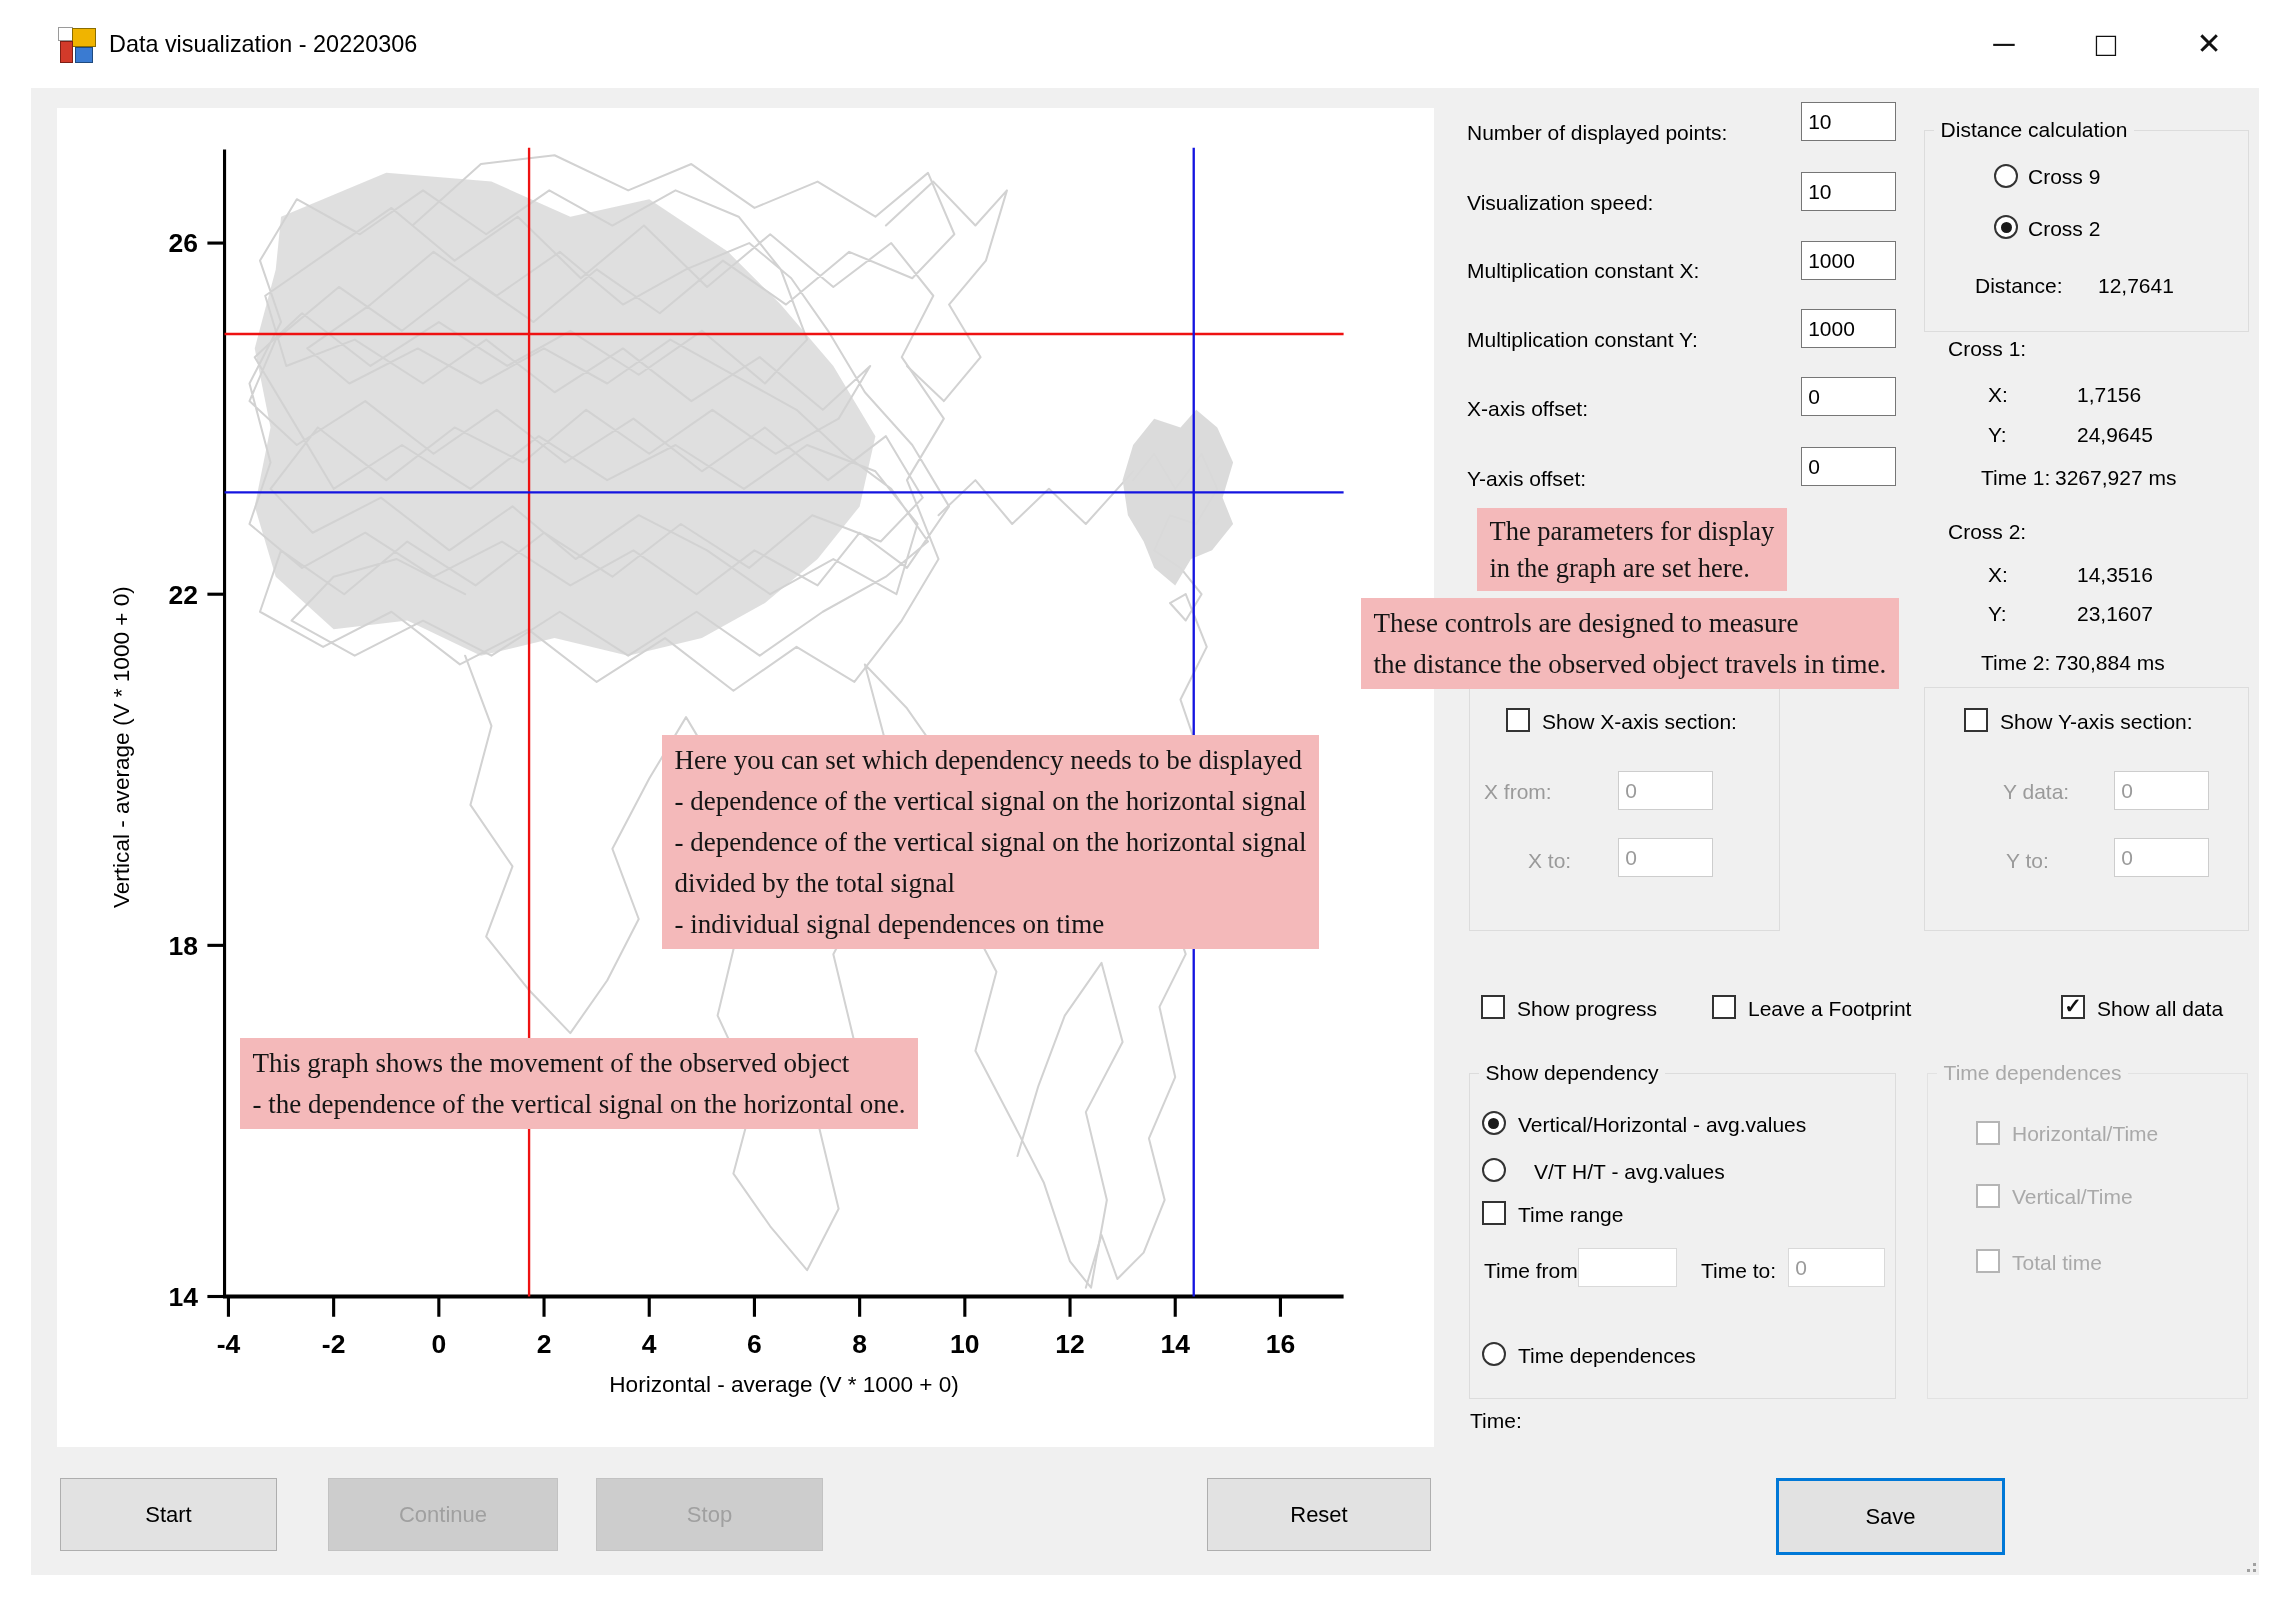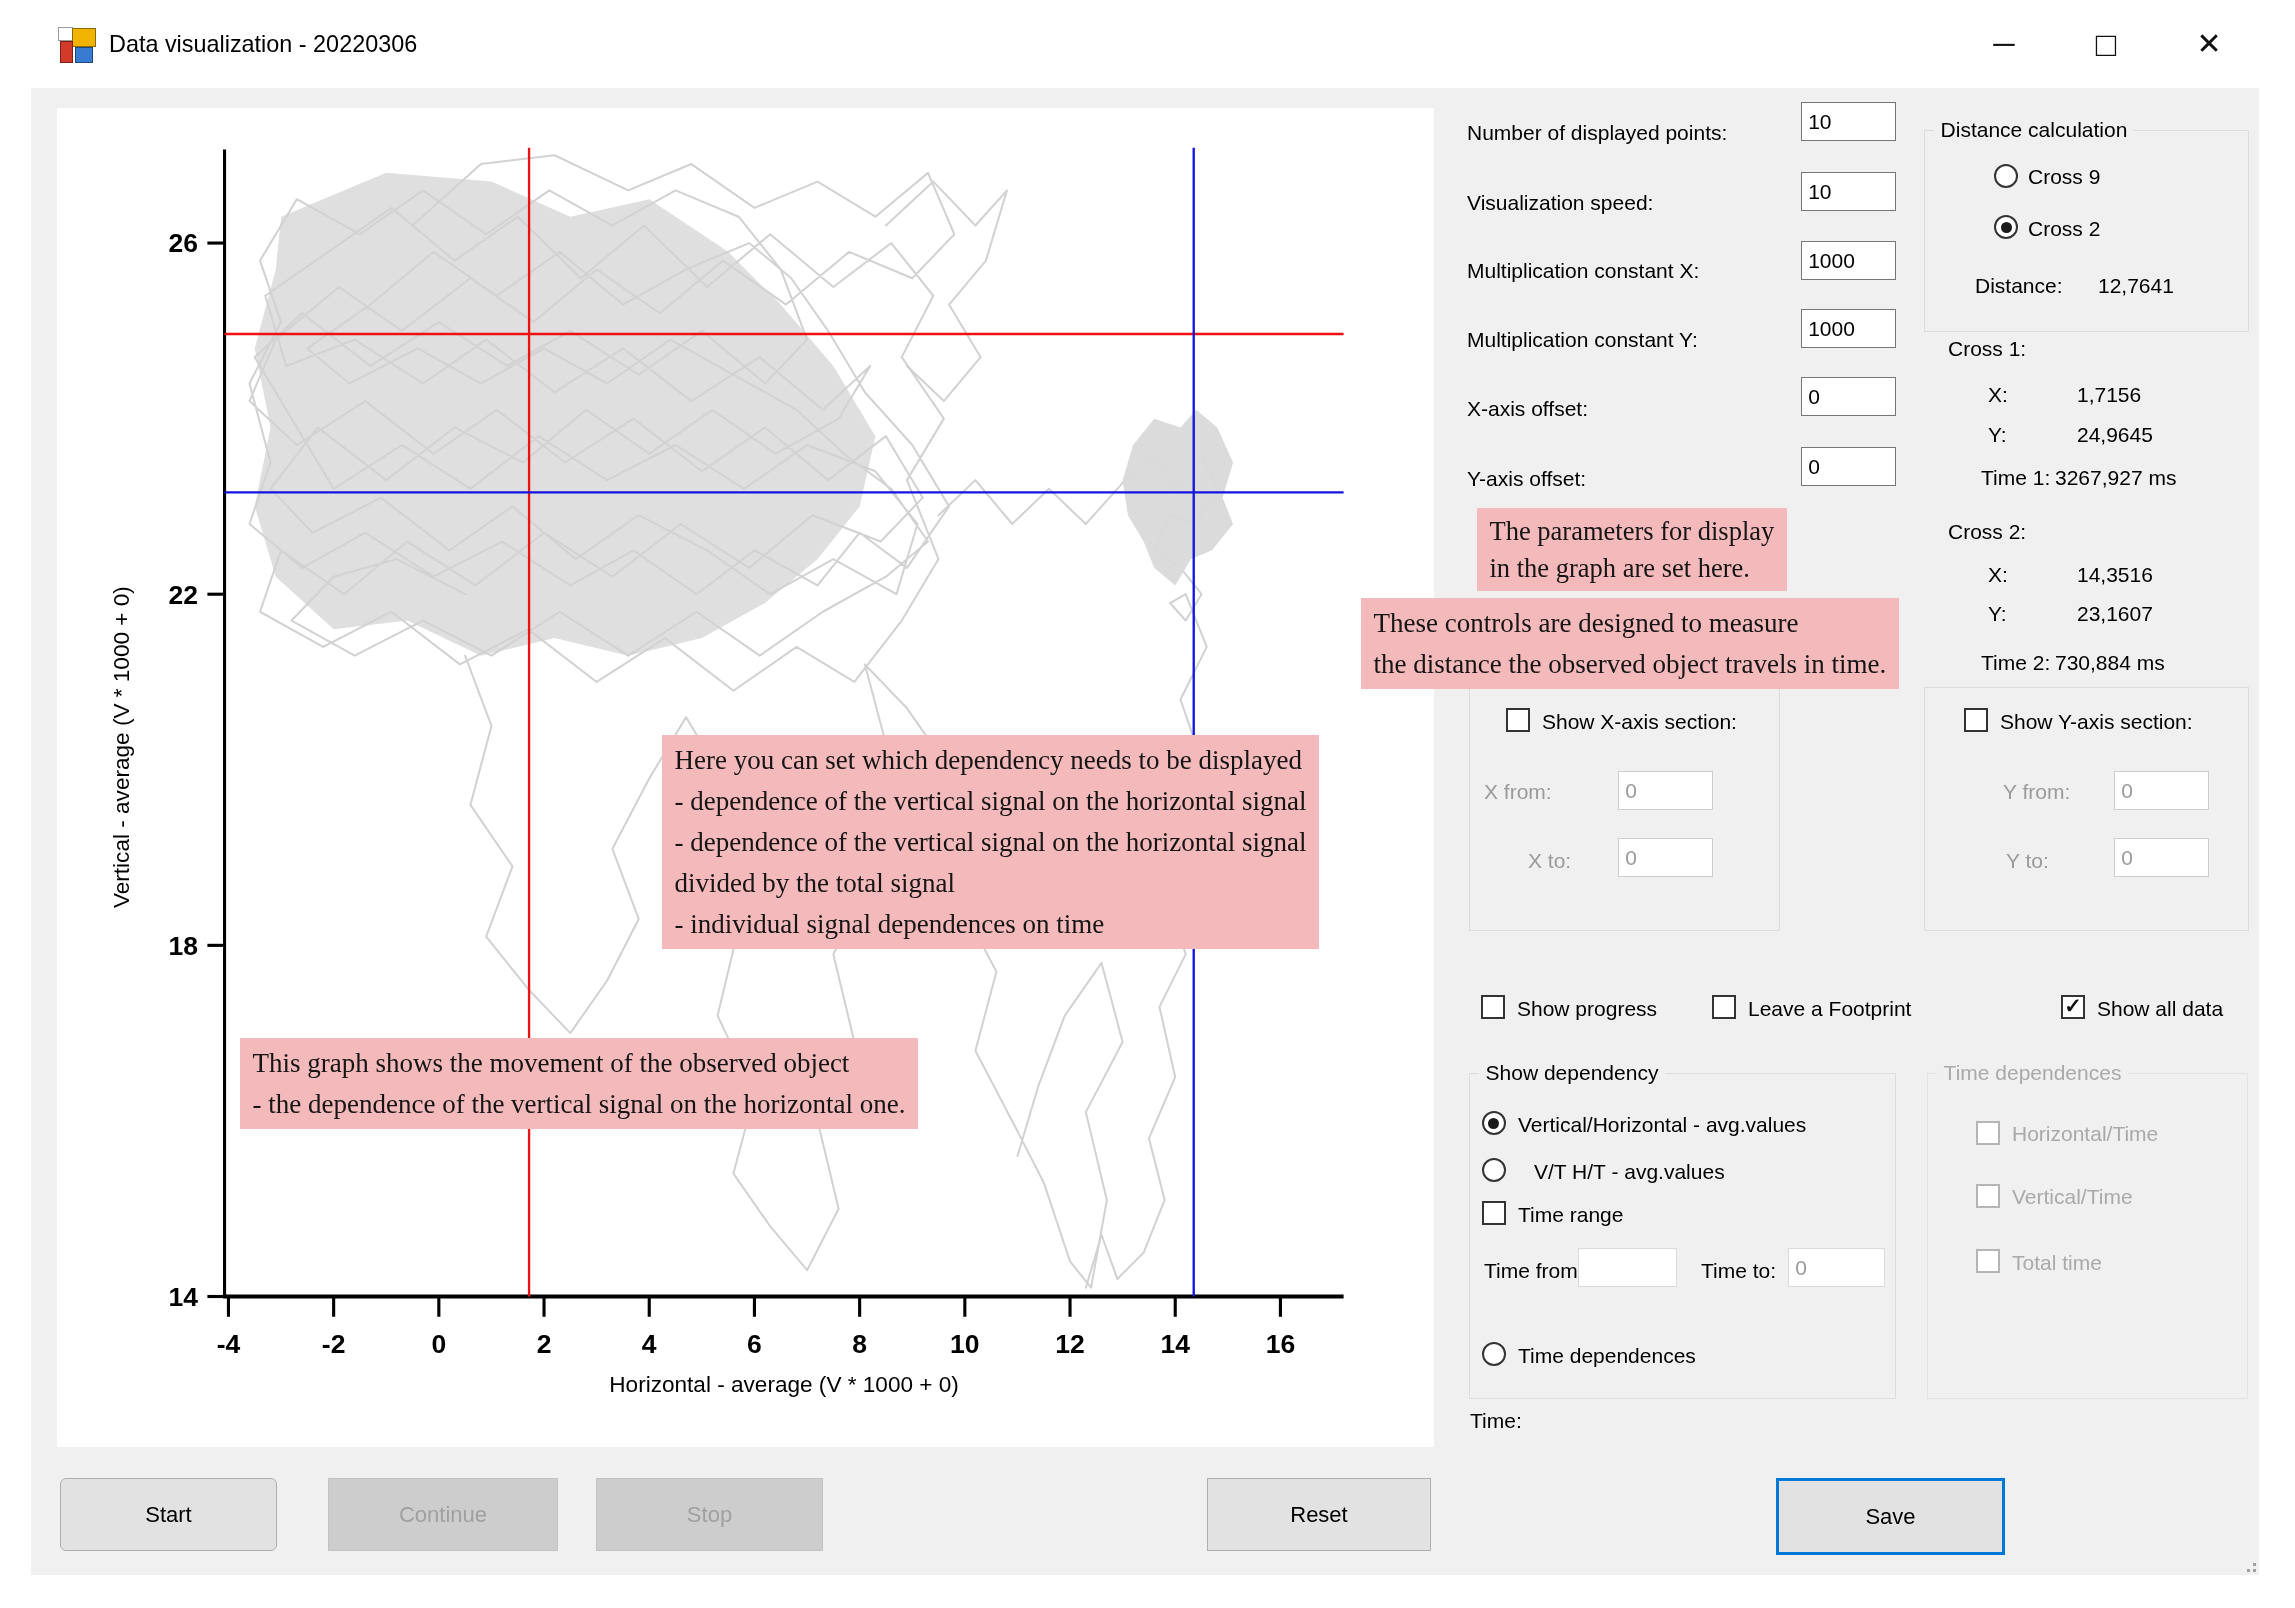--- a/index.html
+++ b/index.html
@@ -154,21 +154,21 @@
       <span class="lbl" style="left:72px;top:22px;">Show X-axis section:</span>
       <span class="lbl gray" style="left:14px;top:92px;">X from:</span>
       <span class="tb dis" style="left:148px;top:83px;">0</span>
       <span class="lbl gray" style="left:14px;top:161px;margin-left:44px;">X to:</span>
       <span class="tb dis" style="left:148px;top:150px;">0</span>
     </div>
 
     <div class="grp" style="left:1893px;top:599px;width:323px;height:242px;">
       <span class="cbx" style="left:39px;top:20px;"></span>
       <span class="lbl" style="left:75px;top:22px;">Show Y-axis section:</span>
-      <span class="lbl gray" style="left:78px;top:92px;">Y from:</span>
+      <span class="lbl gray" style="left:78px;top:92px;">Y data:</span>
       <span class="tb dis" style="left:189px;top:83px;">0</span>
       <span class="lbl gray" style="left:81px;top:161px;">Y to:</span>
       <span class="tb dis" style="left:189px;top:150px;">0</span>
     </div>
 
     <span class="cbx" style="left:1450px;top:907px;"></span>
     <span class="lbl" style="left:1486px;top:909px;">Show progress</span>
     <span class="cbx" style="left:1681px;top:907px;"></span>
     <span class="lbl" style="left:1717px;top:909px;">Leave a Footprint</span>
     <span class="cbx" style="left:2030px;top:907px;">
@@ -199,21 +199,21 @@
       <span class="cbx dis" style="left:48px;top:47px;"></span>
       <span class="lbl dgray" style="left:84px;top:48px;">Horizontal/Time</span>
       <span class="cbx dis" style="left:48px;top:110px;"></span>
       <span class="lbl dgray" style="left:84px;top:111px;">Vertical/Time</span>
       <span class="cbx dis" style="left:48px;top:175px;"></span>
       <span class="lbl dgray" style="left:84px;top:177px;">Total time</span>
     </div>
 
     <div class="lbl" style="left:1439px;top:1321px;">Time:</div>
 
-    <div class="btn" style="left:29px;top:1390px;width:215px;border-radius:6px;">Start</div>
+    <div class="btn" style="left:29px;top:1390px;width:215px;">Start</div>
     <div class="btn disabled" style="left:297px;top:1390px;width:228px;">Continue</div>
     <div class="btn disabled" style="left:565px;top:1390px;width:225px;">Stop</div>
     <div class="btn" style="left:1176px;top:1390px;width:222px;">Reset</div>
     <div class="btn focused" style="left:1745px;top:1390px;width:223px;">Save</div>
 
     <div class="grip">
       <i style="right:0;bottom:0;"></i>
         <i style="right:6.2px;bottom:0;"></i>
         <i style="right:0;bottom:6.2px;"></i>
     </div>

